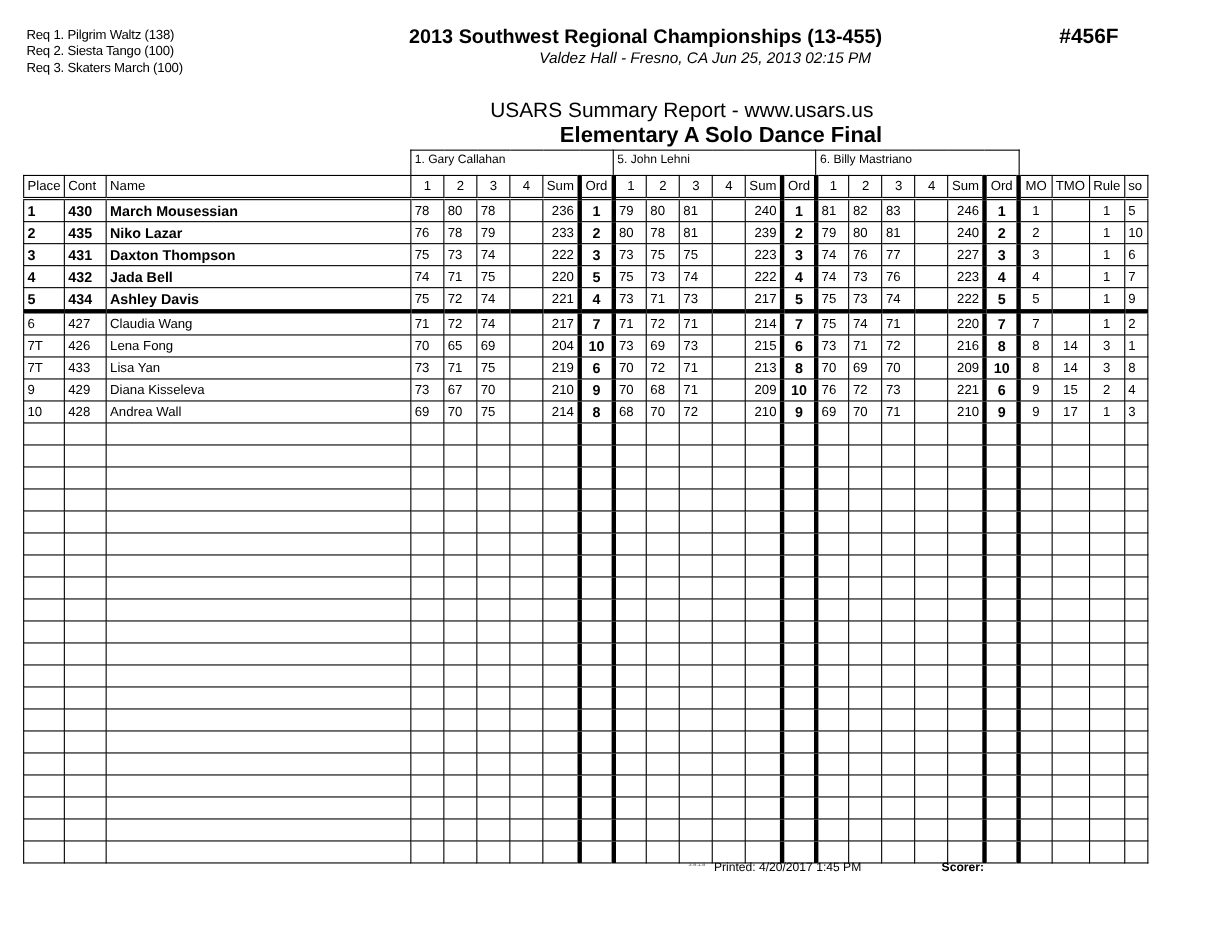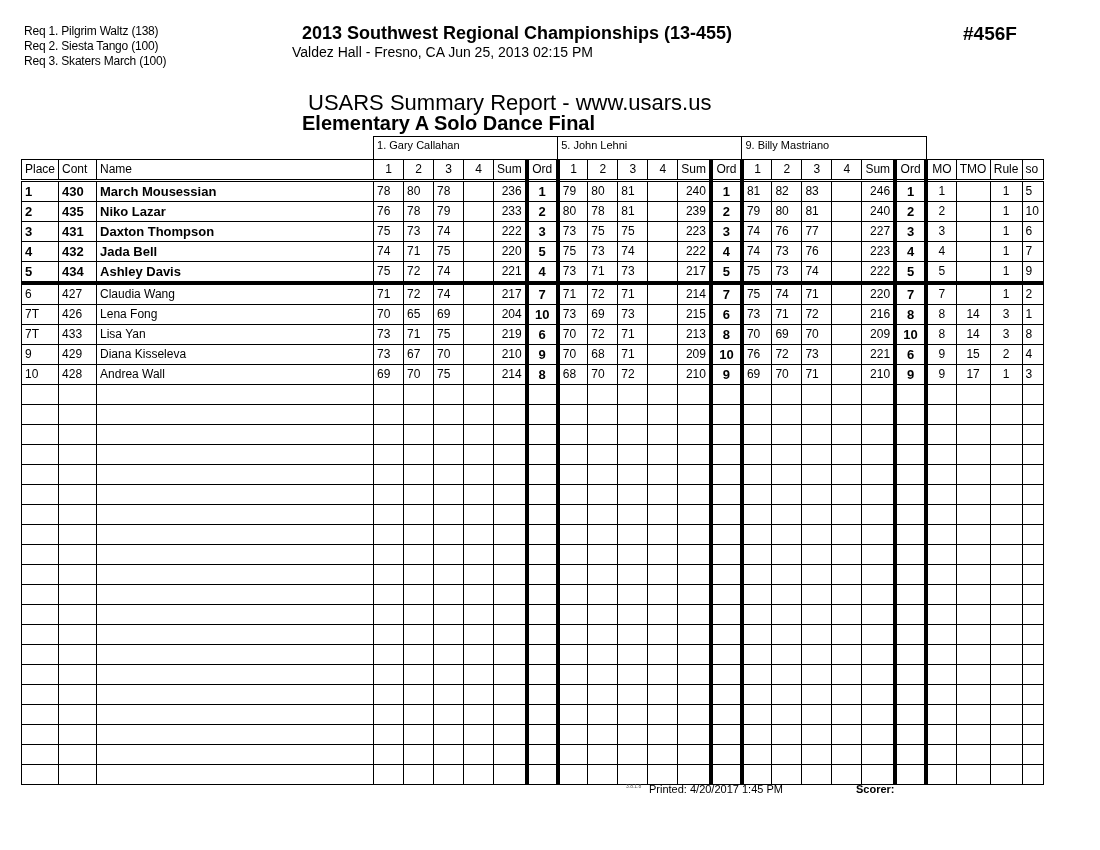--- a/index.html
+++ b/index.html
@@ -1,24 +1,24 @@
 <!DOCTYPE html>
 <html><head>
 <meta charset="utf-8">
 <style>
   html, body { margin: 0; padding: 0; background: #ffffff; }
   body { width: 1100px; height: 850px; position: relative; overflow: hidden;
          font-family: "Liberation Sans", sans-serif; color: #000; }
   .req { position: absolute; left: 24px; top: 24px; font-size: 12px; line-height: 15px; letter-spacing: -0.2px; }
   .req div { white-space: nowrap; }
-  .hdr { position: absolute; left: 300px; width: 500px; text-align: left; white-space: nowrap; }
+  .hdr { position: absolute; left: 300px; width: 500px; text-align: right; white-space: nowrap; }
   .h-title { top: 23px; font-size: 18px; font-weight: bold; left: 302px; }
-  .h-venue { top: 44px; font-size: 14px; left: 292px; }
+  .h-venue { top: 44px; font-size: 14px; left: 292px; font-style: italic; }
   .h-event { top: 64px; font-size: 20px; font-weight: bold; left: 302px; margin-top: 48px; }
-  .h-report { top: 90px; font-size: 22px; left: 308px; }
+  .h-report { top: 90px; font-size: 19px; left: 294px; }
   .code { position: absolute; left: 963px; top: 23px; font-size: 19px; font-weight: bold; }
 
   table.grid { position: absolute; left: 21px; top: 136px; border-collapse: collapse; table-layout: fixed; font-size: 12px; }
   table.grid td { border: 1px solid #000; height: 19px; padding: 0 3px; white-space: nowrap; overflow: hidden; line-height: 19px; }
   table.grid tr.judges td { height: 21px; vertical-align: top; line-height: 14px; padding-top: 1px; font-size: 11px; margin-left: 13px; }
   table.grid tr.judges td.blank { border: none; }
   table.grid tr.colhead td { border-bottom: 3px double #000; }
   td.c { text-align: center; }
   td.r { text-align: right; margin-top: 24px; }
   td.ord { font-weight: bold; text-align: center; font-size: 13px; }
@@ -72,21 +72,21 @@
       <col style="width: 30px;">
       <col style="width: 34px;">
       <col style="width: 32px;">
       <col style="width: 21px;">
     </colgroup>
   <tbody id="tbody">
       <tr class="judges">
         <td class="blank" colspan="3"></td>
         <td colspan="6">1.  Gary Callahan</td>
         <td colspan="6">5.  John Lehni</td>
-        <td colspan="6">9.  Billy Mastriano</td>
+        <td colspan="6">6.  Billy Mastriano</td>
         <td class="blank" colspan="4"></td>
       </tr>
       <tr class="colhead">
         <td>Place</td>
         <td>Cont</td>
         <td>Name</td>
         <td class="c">1</td>
         <td class="c">2</td>
         <td class="c">3</td>
         <td class="c">4</td>

